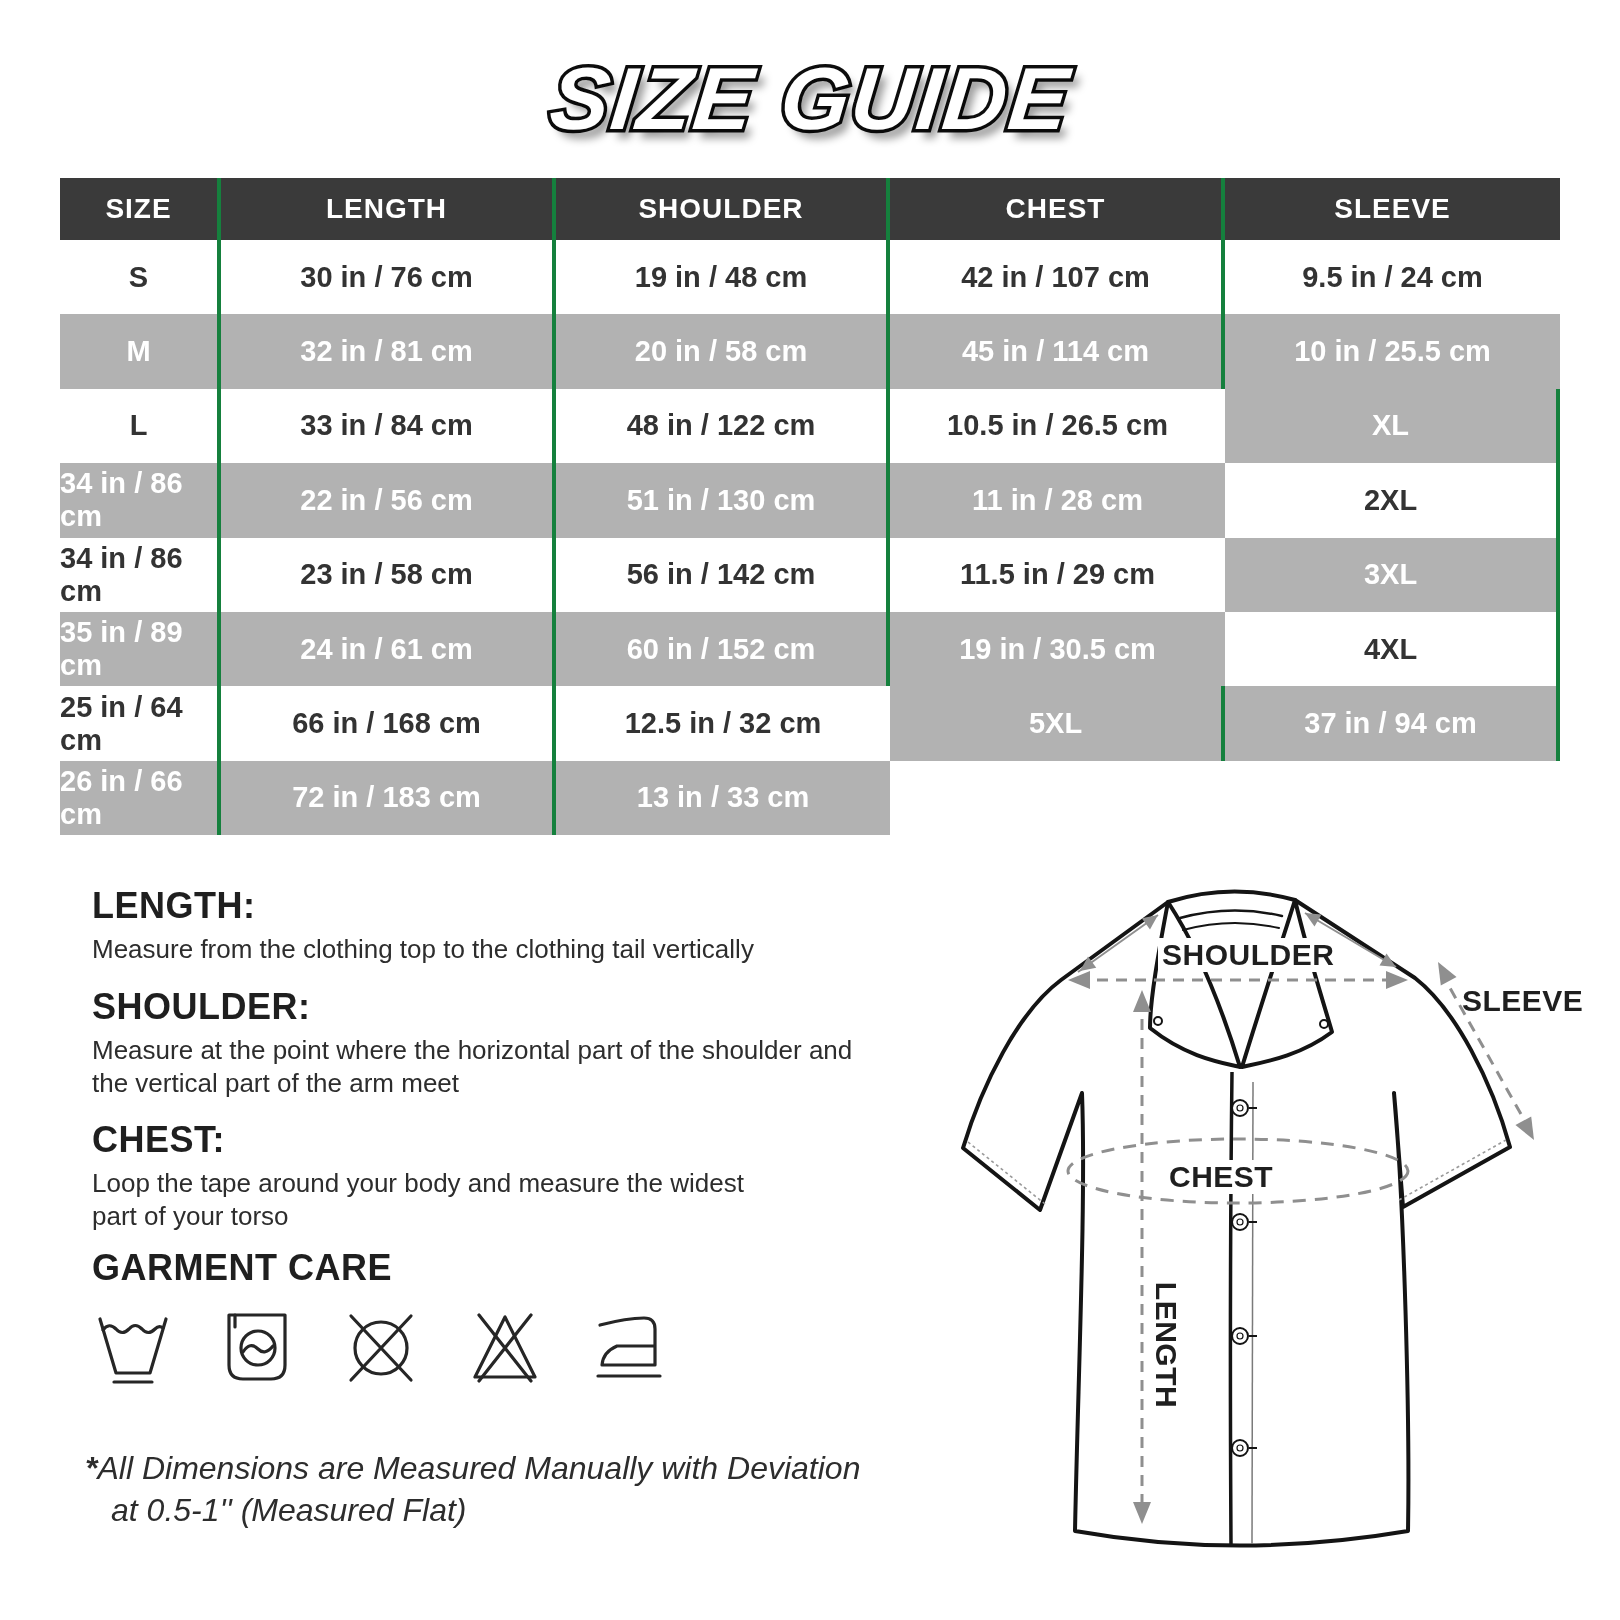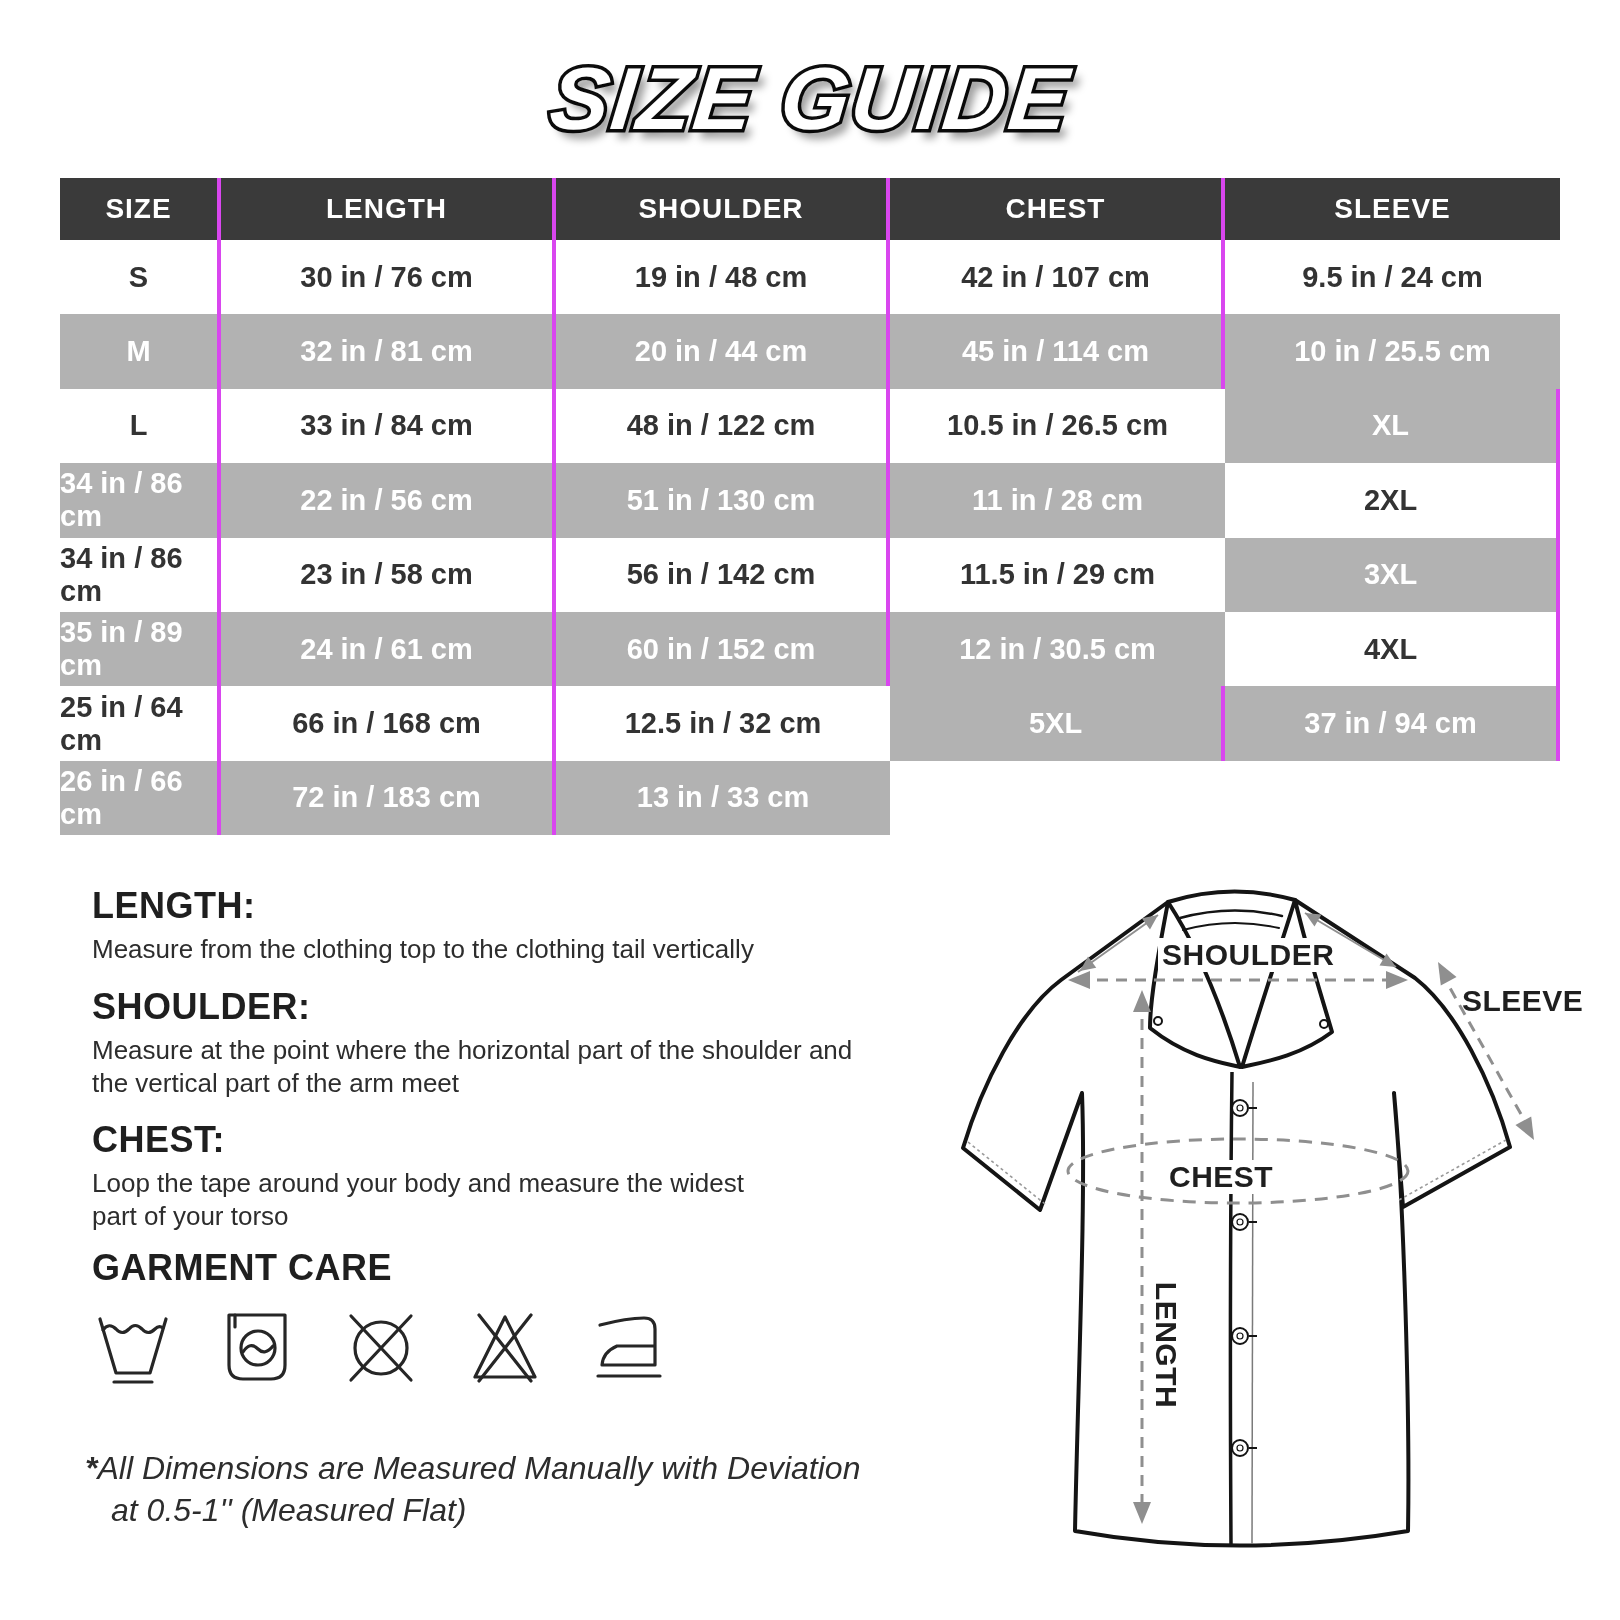--- a/index.html
+++ b/index.html
@@ -11,21 +11,21 @@
   .title{display:inline-block;font-size:88px;font-weight:900;font-style:italic;
          letter-spacing:2px;transform:skewX(-6deg);color:#fff;
          -webkit-text-stroke:7px #0d0d0d;paint-order:stroke fill;
          text-shadow:8px 9px 9px rgba(0,0,0,0.40);}
 
   
   .size-table{position:absolute;left:60px;top:178px;width:1500px;
               display:grid;grid-template-columns:161px 335px 334px 335px 335px;}
   .size-table .cell{display:flex;align-items:center;justify-content:center;
                     font-weight:700;box-sizing:border-box;}
-  .size-table .cell:not(.lastcol){border-right:4px solid #d946ef;}
+  .size-table .cell:not(.lastcol){border-right:4px solid #15803d;}
   .size-table .th{height:62px;background:#3a3a3a;color:#fff;font-size:28px;letter-spacing:1px;}
   .size-table .td{height:74.4px;color:#333;font-size:29px;}
   .size-table .shaded{background:#b2b2b2;color:#fff;}
 
   
   .info{position:absolute;left:92px;top:885px;width:880px;}
   .sec-h{font-size:36px;font-weight:800;color:#1f1f1f;margin:0 0 6px 0;letter-spacing:0.5px;}
   .sec-b{font-size:26px;font-weight:400;color:#2d2d2d;line-height:1.26;margin:0 0 20px 0;}
   .w800{max-width:800px;} .w660{max-width:660px;margin-bottom:14px;}
   .care-h{font-size:36px;font-weight:800;color:#1f1f1f;margin:8px 0 14px 0;letter-spacing:0.5px;}
@@ -61,42 +61,42 @@
       <div class="cell th">SHOULDER</div>
       <div class="cell th">CHEST</div>
       <div class="cell th lastcol">SLEEVE</div>
       <div class="cell td">S</div>
       <div class="cell td">30 in / 76 cm</div>
       <div class="cell td">19 in / 48 cm</div>
       <div class="cell td">42 in / 107 cm</div>
       <div class="cell td lastcol">9.5 in / 24 cm</div>
       <div class="cell td shaded">M</div>
       <div class="cell td shaded">32 in / 81 cm</div>
-      <div class="cell td shaded">20 in / 44 cm</div>
+      <div class="cell td shaded">20 in / 58 cm</div>
       <div class="cell td shaded">45 in / 114 cm</div>
       <div class="cell td shaded lastcol">10 in / 25.5 cm</div>
       <div class="cell td">L</div>
       <div class="cell td">33 in / 84 cm</div>
       <div class="cell td">48 in / 122 cm</div>
       <div class="cell td lastcol">10.5 in / 26.5 cm</div>
       <div class="cell td shaded">XL</div>
       <div class="cell td shaded">34 in / 86 cm</div>
       <div class="cell td shaded">22 in / 56 cm</div>
       <div class="cell td shaded">51 in / 130 cm</div>
       <div class="cell td shaded lastcol">11 in / 28 cm</div>
       <div class="cell td">2XL</div>
       <div class="cell td">34 in / 86 cm</div>
       <div class="cell td">23 in / 58 cm</div>
       <div class="cell td">56 in / 142 cm</div>
       <div class="cell td lastcol">11.5 in / 29 cm</div>
       <div class="cell td shaded">3XL</div>
       <div class="cell td shaded">35 in / 89 cm</div>
       <div class="cell td shaded">24 in / 61 cm</div>
       <div class="cell td shaded">60 in / 152 cm</div>
-      <div class="cell td shaded lastcol">12 in / 30.5 cm</div>
+      <div class="cell td shaded lastcol">19 in / 30.5 cm</div>
       <div class="cell td">4XL</div>
       <div class="cell td">25 in / 64 cm</div>
       <div class="cell td">66 in / 168 cm</div>
       <div class="cell td lastcol">12.5 in / 32 cm</div>
       <div class="cell td shaded">5XL</div>
       <div class="cell td shaded">37 in / 94 cm</div>
       <div class="cell td shaded">26 in / 66 cm</div>
       <div class="cell td shaded">72 in / 183 cm</div>
       <div class="cell td shaded lastcol">13 in / 33 cm</div>
     </div>

